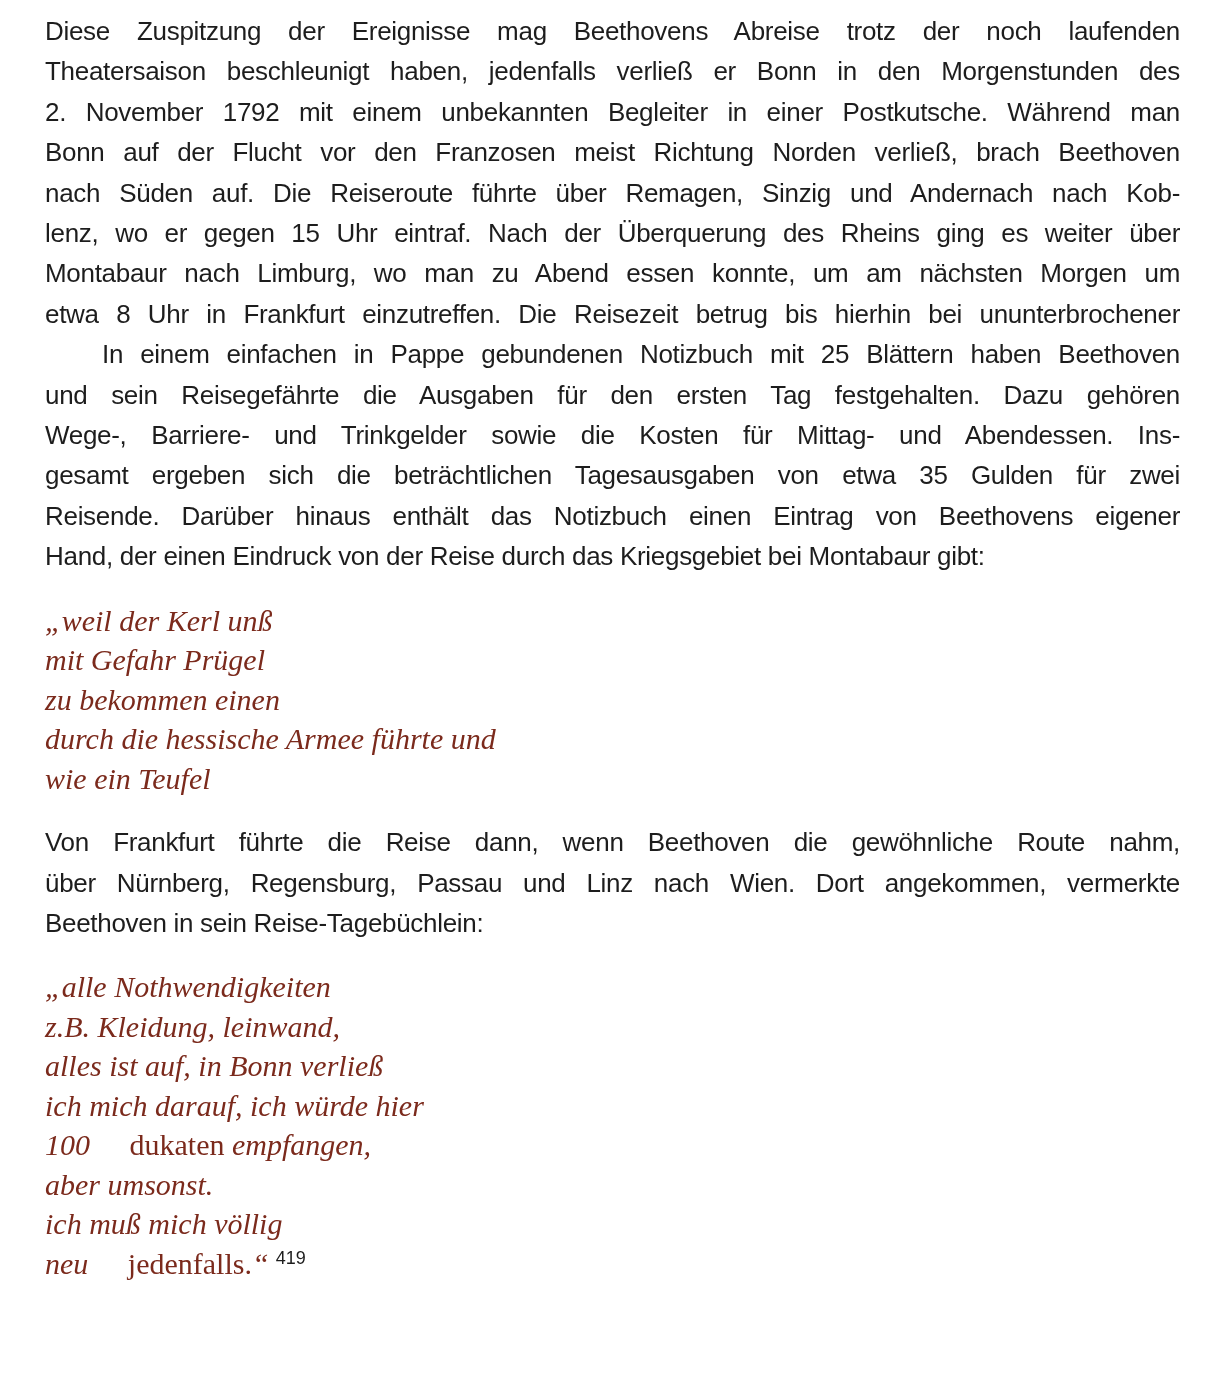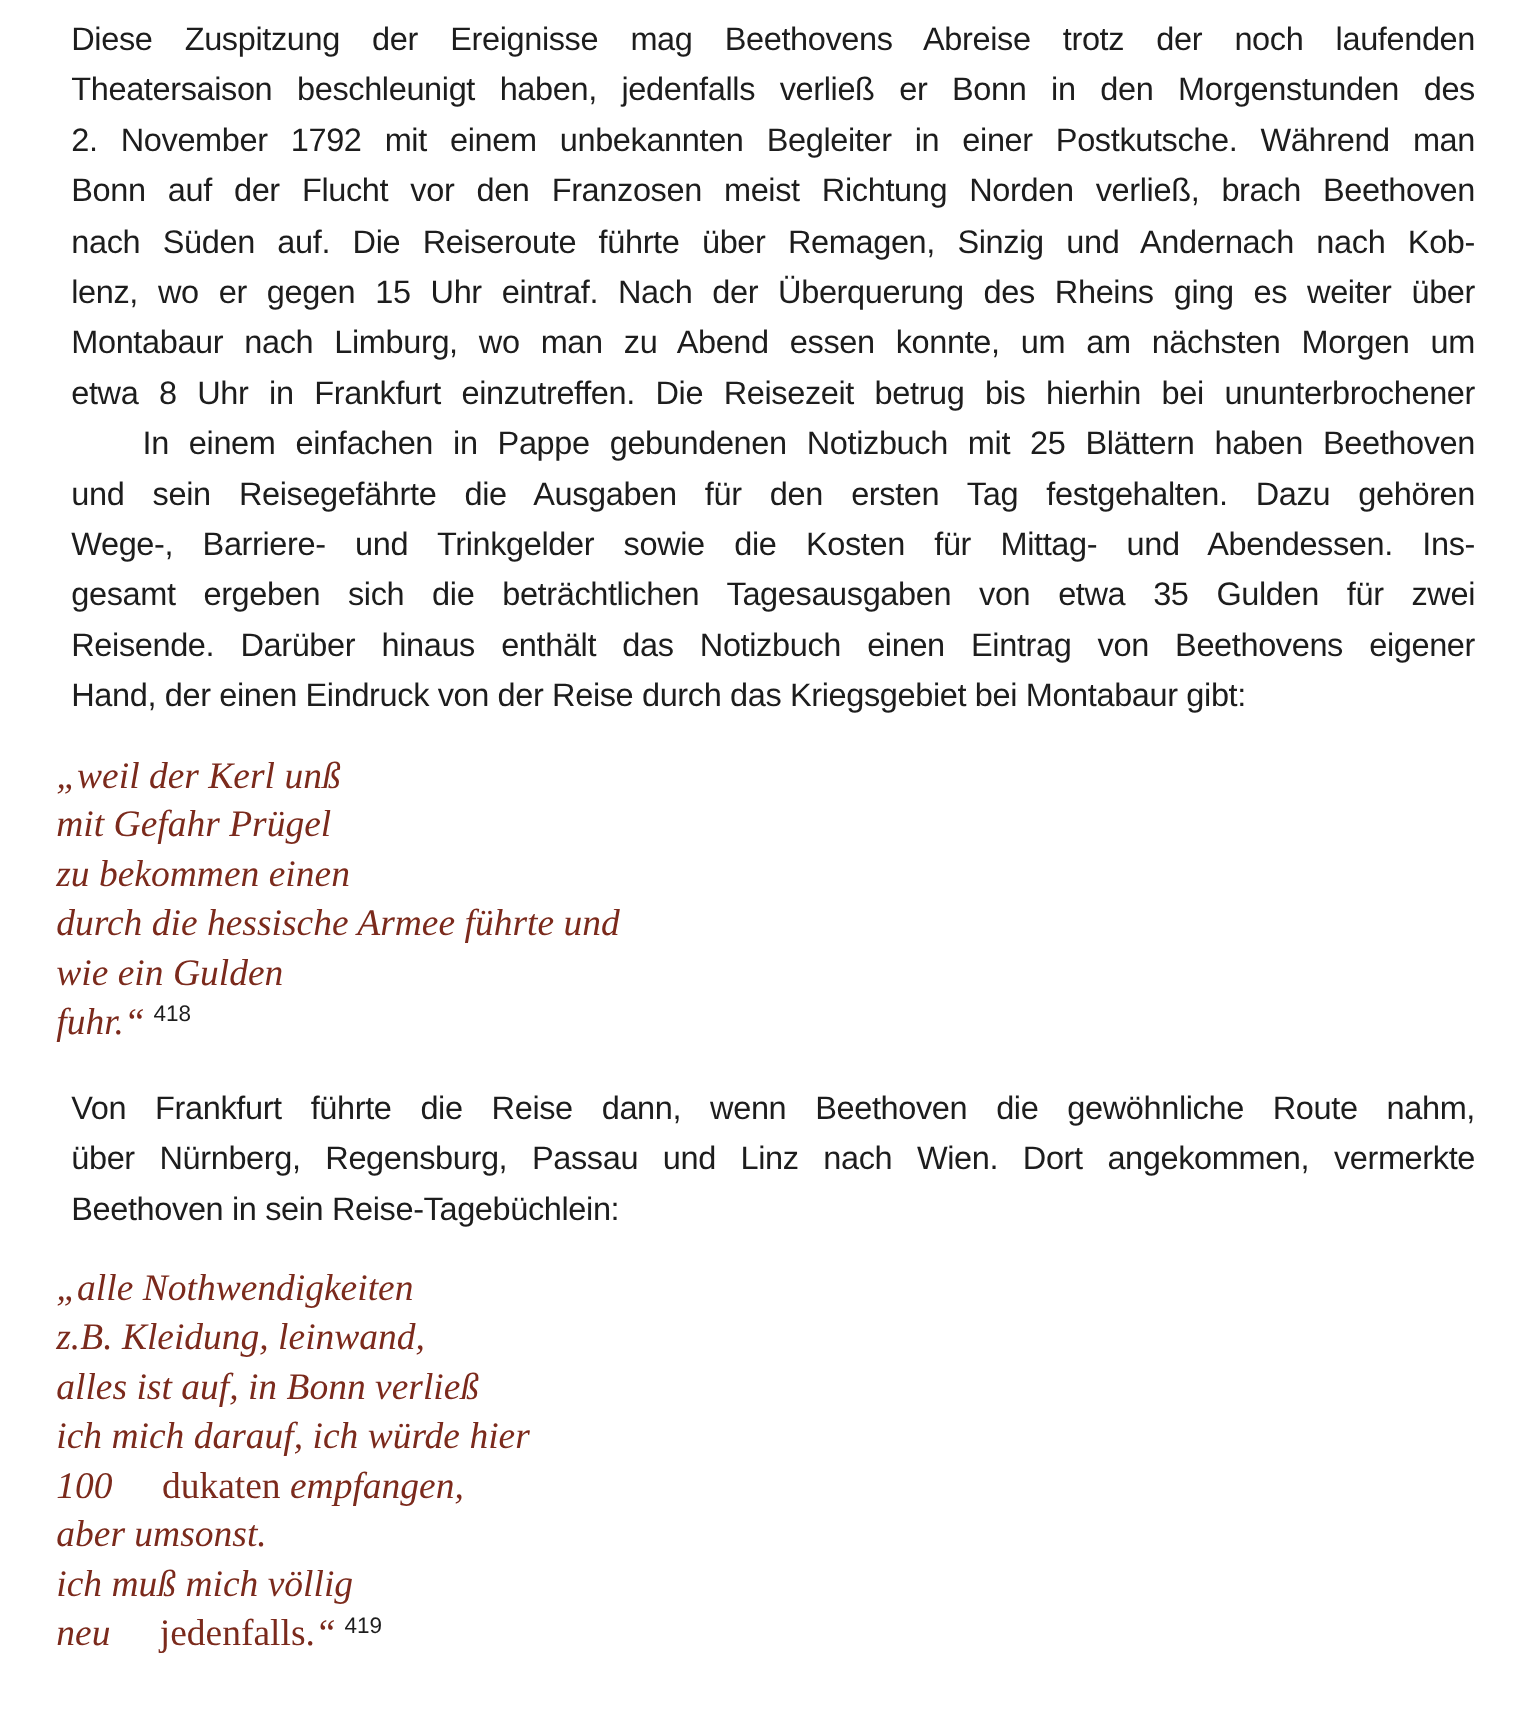--- a/index.html
+++ b/index.html
@@ -17,21 +17,20 @@
   .block.paragraph {
     font-family: "Liberation Sans", "DejaVu Sans", sans-serif;
     font-size: 26px;
     line-height: 40.4px;
     color: #1d1d1d;
     letter-spacing: -0.3px;
   }
   .body-line {
     text-align: justify;
     text-align-last: justify;
-    margin-left: 12px;
     -moz-text-align-last: justify;
   }
   .body-line.last {
     text-align-last: left;
     -moz-text-align-last: left;
   }
   .body-line.indent { text-indent: 57px; }
   .block.quote {
     font-family: "Liberation Serif", "DejaVu Serif", serif;
     font-style: italic;
@@ -75,22 +74,21 @@
         <div class="body-line">Wege-, Barriere- und Trinkgelder sowie die Kosten für Mittag- und Abendessen. Ins-</div>
         <div class="body-line">gesamt ergeben sich die beträchtlichen Tagesausgaben von etwa 35 Gulden für zwei</div>
         <div class="body-line">Reisende. Darüber hinaus enthält das Notizbuch einen Eintrag von Beethovens eigener</div>
         <div class="body-line last">Hand, der einen Eindruck von der Reise durch das Kriegsgebiet bei Montabaur gibt:</div>
       </div>
       <div class="block quote">
         <div class="quote-line"><span class="q-i">„weil der Kerl unß</span></div>
         <div class="quote-line"><span class="q-i">mit Gefahr Prügel</span></div>
         <div class="quote-line"><span class="q-i">zu bekommen einen</span></div>
         <div class="quote-line"><span class="q-i">durch die hessische Armee führte und</span></div>
-        <div class="quote-line"><span class="q-i">wie ein Gulden</span></div>
-        <div class="quote-line"><span class="q-i">fuhr.“</span><span class="q-fn">418</span></div>
+        <div class="quote-line"><span class="q-i">wie ein Teufel</span></div>
       </div>
       <div class="block paragraph">
         <div class="body-line">Von Frankfurt führte die Reise dann, wenn Beethoven die gewöhnliche Route nahm,</div>
         <div class="body-line">über Nürnberg, Regensburg, Passau und Linz nach Wien. Dort angekommen, vermerkte</div>
         <div class="body-line last">Beethoven in sein Reise-Tagebüchlein:</div>
       </div>
       <div class="block quote">
         <div class="quote-line"><span class="q-i">„alle Nothwendigkeiten</span></div>
         <div class="quote-line"><span class="q-i">z.B. Kleidung, leinwand,</span></div>
         <div class="quote-line"><span class="q-i">alles ist auf, in Bonn verließ</span></div>

